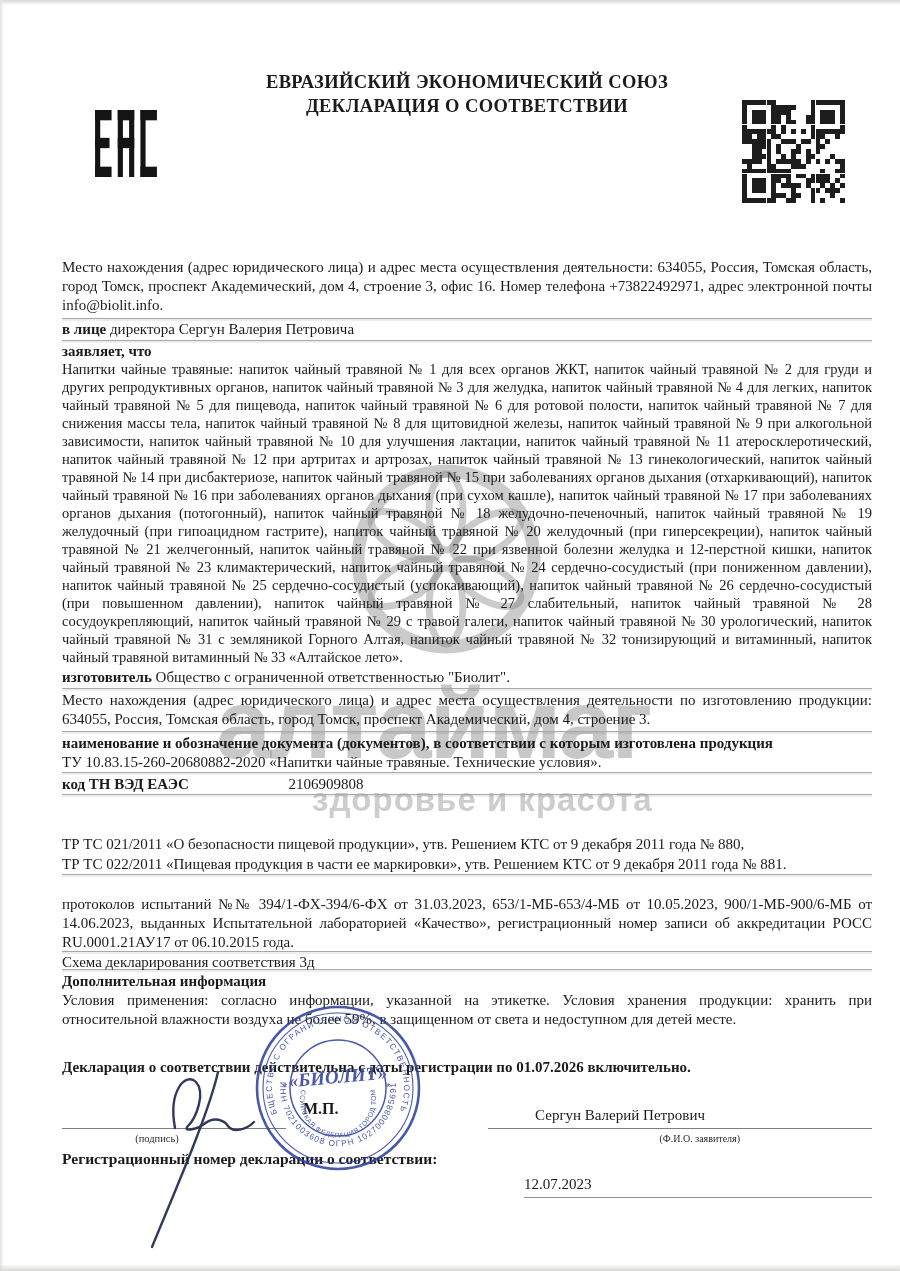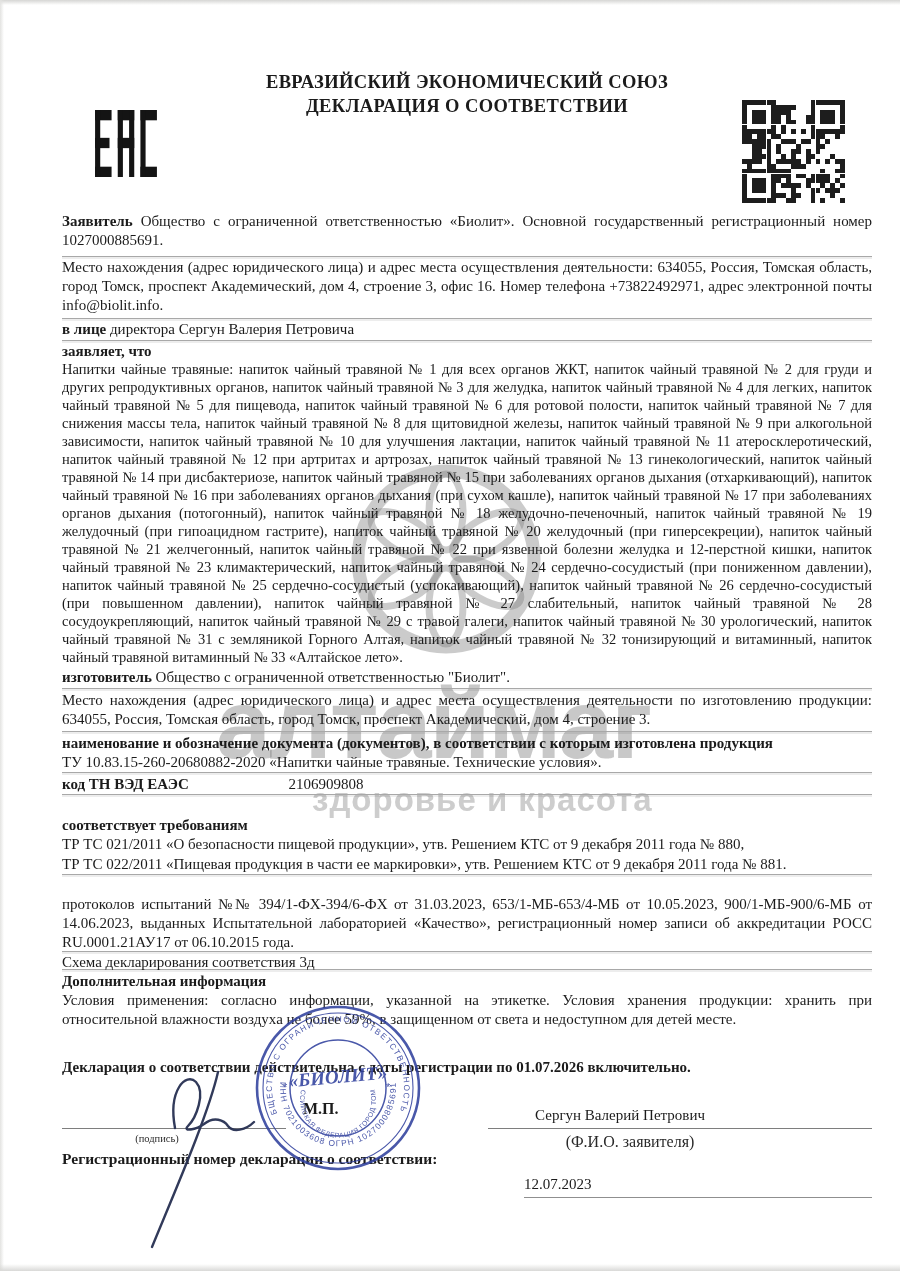--- a/index.html
+++ b/index.html
@@ -20,21 +20,21 @@
   .wm{z-index:1;font-family:"Liberation Sans",sans-serif;}
   .wm-name{left:216px;top:674px;width:470px;font-size:99px;font-weight:bold;
            color:rgba(125,125,125,.42);letter-spacing:-2px;line-height:1;}
   .wm-slogan{left:312px;top:781px;font-size:33px;font-weight:bold;color:rgba(150,150,150,.48);letter-spacing:1px;}
   
   .sig-line{left:62px;top:1128px;width:224px;border-top:1.3px solid #7e7e7e;z-index:2;}
   .sig-label{left:92px;top:1133px;width:130px;text-align:center;font-size:10.5px;color:#2a2a2a;z-index:2;}
   .mp{left:303px;top:1100px;font-weight:bold;font-size:16px;z-index:2;}
   .holder-name{left:470px;top:1107px;width:300px;text-align:center;font-size:15px;z-index:2;}
   .name-line{left:488px;top:1128px;width:384px;border-top:1.3px solid #7e7e7e;z-index:2;}
-  .fio-label{left:520px;top:1133px;width:220px;text-align:center;font-size:16px;color:#2a2a2a;z-index:2;}
+  .fio-label{left:520px;top:1133px;width:220px;text-align:right;font-size:10px;color:#2a2a2a;z-index:2;}
   .reg-label{left:62px;font-weight:bold;font-size:15.5px;z-index:2;position:absolute;}
   .reg-val{left:524px;width:348px;font-size:15px;border-bottom:1.3px solid #8f8f8f;height:21px;z-index:2;position:absolute;}
   
   .qr{left:742px;top:100px;width:103px;height:103px;z-index:2;}
   .qm{position:absolute;width:4.9px;height:4.9px;background:#1d1d1d;}
   svg{display:block;}
 </style>
 </head>
 <body>
 
@@ -309,24 +309,20 @@
       <div class="qm" style="left: 19.6px; top: 98px;"></div>
       <div class="qm" style="left: 24.5px; top: 98px;"></div>
       <div class="qm" style="left: 29.4px; top: 98px;"></div>
       <div class="qm" style="left: 44.1px; top: 98px;"></div>
       <div class="qm" style="left: 49px; top: 98px;"></div>
       <div class="qm" style="left: 68.6px; top: 98px;"></div>
       <div class="qm" style="left: 78.4px; top: 98px;"></div>
       <div class="qm" style="left: 98px; top: 98px;"></div>
     </div>
 
-  <div class="sec rule" style="top:212px;height:44px;">
-    <span class="lbl">Заявитель</span>
-    <span>Общество с ограниченной ответственностью «Биолит». Основной государственный регистрационный номер 1027000885691.</span>
-  </div>
 
   <div class="sec rule" style="top:258px;height:60px;">
     <span>Место нахождения (адрес юридического лица) и адрес места осуществления деятельности: 634055, Россия, Томская область, город Томск, проспект Академический, дом 4, строение 3, офис 16. Номер телефона +73822492971, адрес электронной почты info@biolit.info.</span>
   </div>
 
   <div class="sec rule" style="top:320px;height:20px;font-family:Liberation Serif, serif;">
     <span class="lbl">в лице</span>
     <span>директора Сергун Валерия Петровича</span>
   </div>
 
@@ -347,21 +343,20 @@
     <div class="bold">наименование и обозначение документа (документов), в соответствии с которым изготовлена продукция</div>
     <div>ТУ 10.83.15-260-20680882-2020 «Напитки чайные травяные. Технические условия».</div>
   </div>
 
   <div class="sec rule" style="top:775px;height:19px;">
     <span class="lbl">код ТН ВЭД ЕАЭС</span>
     <span class="kv-val">2106909808</span>
   </div>
 
 
-  <div class="sec bold" style="top:816px;">соответствует требованиям</div>
   <div class="sec" style="top:835px;">ТР ТС 021/2011 «О безопасности пищевой продукции», утв. Решением КТС от 9 декабря 2011 года № 880,</div>
   <div class="sec rule" style="top:855px;height:19px;">ТР ТС 022/2011 «Пищевая продукция в части ее маркировки», утв. Решением КТС от 9 декабря 2011 года № 881.</div>
 
   <div class="sec rule" style="top:895px;height:56px;line-height:19px;">протоколов испытаний №№ 394/1-ФХ-394/6-ФХ от 31.03.2023, 653/1-МБ-653/4-МБ от 10.05.2023, 900/1-МБ-900/6-МБ от 14.06.2023, выданных Испытательной лабораторией «Качество», регистрационный номер записи об аккредитации РОСС RU.0001.21АУ17 от 06.10.2015 года.</div>
 
   <div class="sec rule" style="top:953px;height:16px;">Схема декларирования соответствия 3д</div>
 
   <div class="sec bold" style="top:972px;">Дополнительная информация</div>
   <div class="sec" style="top:991px;height:38px;">Условия применения: согласно информации, указанной на этикетке. Условия хранения продукции: хранить при относительной влажности воздуха не более 59%, в защищенном от света и недоступном для детей месте.</div>
 

